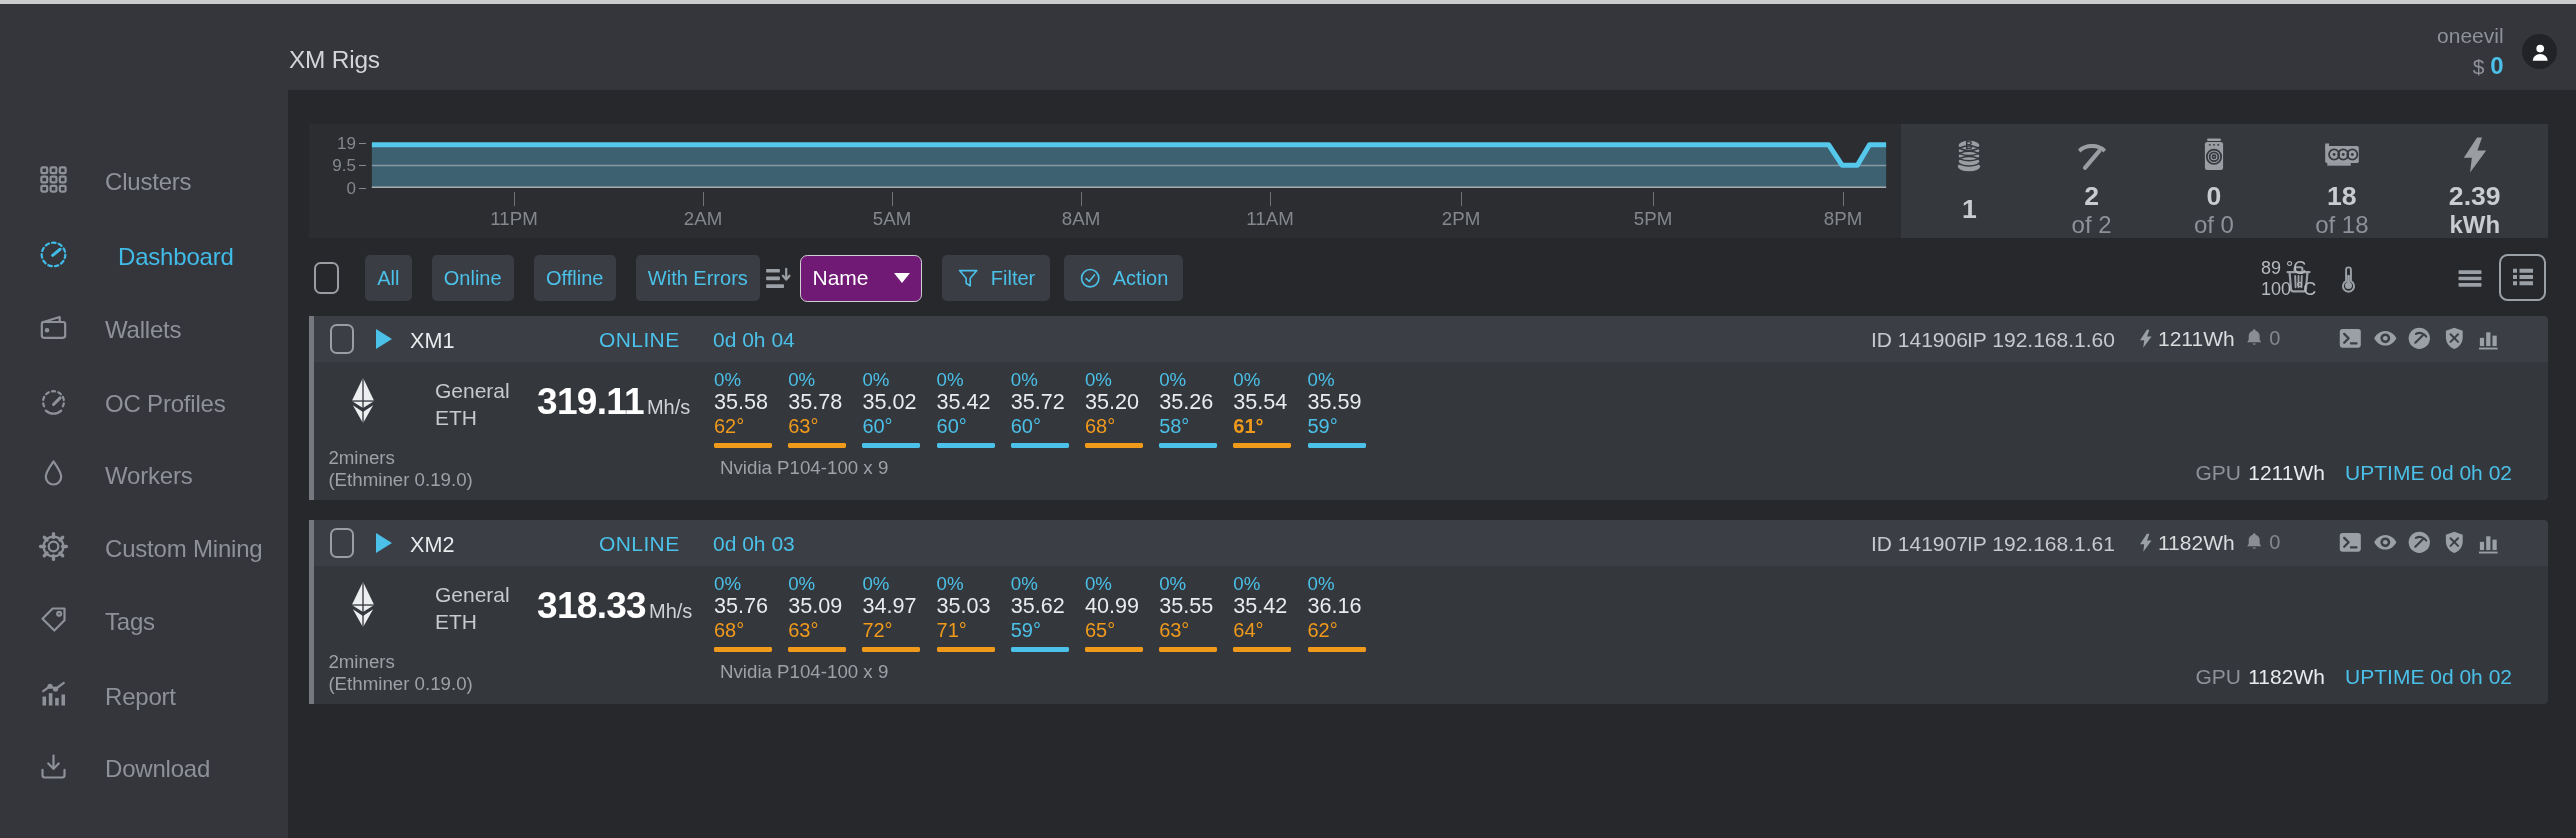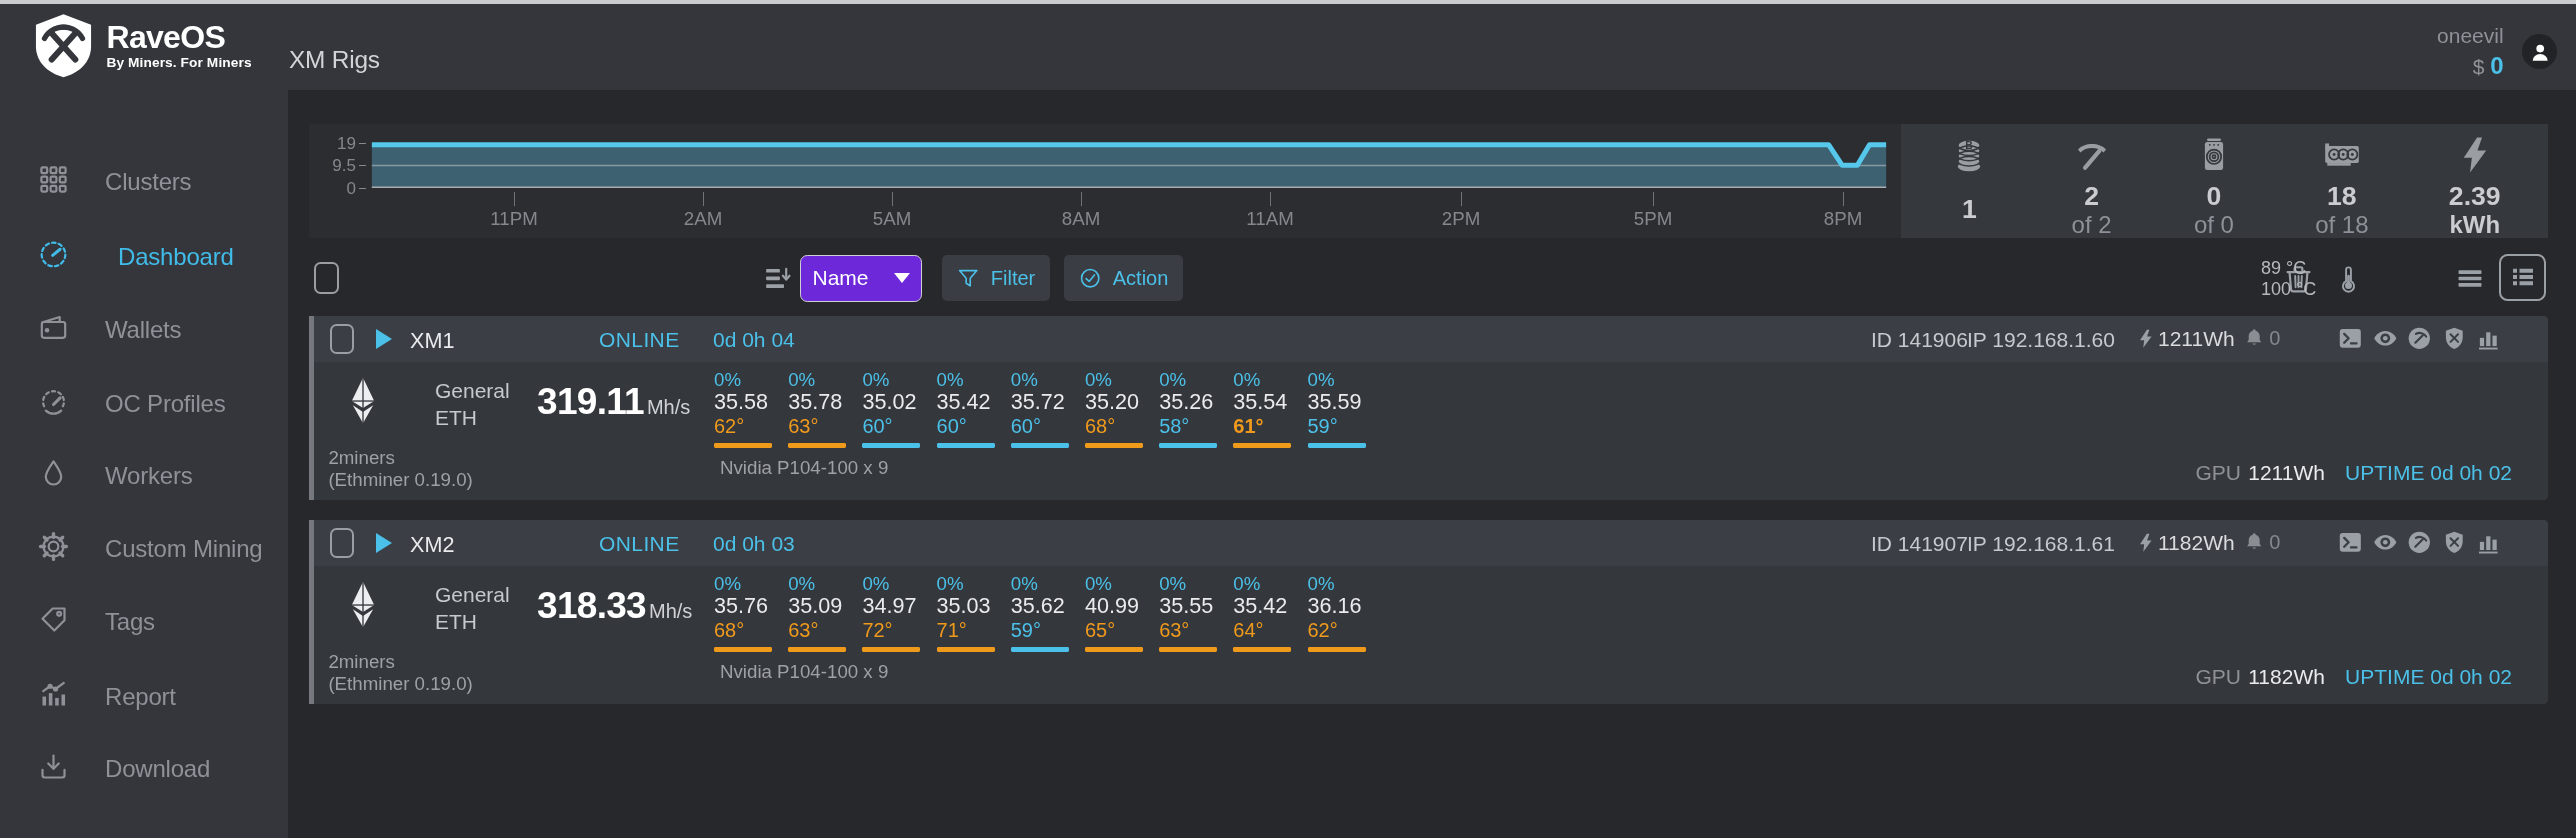--- a/index.html
+++ b/index.html
@@ -43,21 +43,21 @@
   .stat.solo .s-value{margin-top:18.7px;}
   .stat.bold-sub .s-sub{font-weight:bold;color:#caccd0;}
   
   .filter-bar{position:absolute;left:309px;top:248px;width:2239px;height:61px;}
   .checkbox{box-sizing:border-box;border:2.2px solid #9a9da2;border-radius:6.5px;background:transparent;cursor:pointer;}
   .fb-checkbox{position:absolute;left:5px;top:14.4px;width:25px;height:32px;}
   .fb-buttons{position:absolute;left:56px;top:7.2px;display:flex;gap:20px;}
   .fbtn{height:46px;background:#3a3d43;border-radius:5px;display:flex;align-items:center;padding:0 12.2px;font-size:20px;color:#4bc0e8;cursor:pointer;white-space:nowrap;}
   .sort-icon{position:absolute;left:453px;top:14.4px;width:33px;height:33px;color:#9aa0a6;cursor:pointer;}
   .sort-icon svg{width:33px;height:33px;}
-  .name-select{position:absolute;left:491px;top:6.5px;width:122px;height:47px;box-sizing:border-box;background:#6d28d9;border:1.4px solid #cfd1d4;border-radius:7.2px;display:flex;align-items:center;justify-content:space-between;padding:0 11.5px;cursor:pointer;}
+  .name-select{position:absolute;left:491px;top:6.5px;width:122px;height:47px;box-sizing:border-box;background:#701a75;border:1.4px solid #cfd1d4;border-radius:7.2px;display:flex;align-items:center;justify-content:space-between;padding:0 11.5px;cursor:pointer;}
   .name-select .sel-text{font-size:21px;color:#ffffff;}
   .chev{width:0;height:0;border-left:8px solid transparent;border-right:8px solid transparent;border-top:10px solid #ffffff;}
   .tool-btn{position:absolute;top:7.2px;height:46px;background:#3a3d43;border-radius:5px;display:flex;align-items:center;gap:10px;padding:0 14.4px;font-size:20px;color:#4bc0e8;cursor:pointer;}
   .tool-btn svg{width:24.4px;height:24.4px;}
   .icon-plain{position:absolute;color:#9aa0a6;cursor:pointer;}
   .icon-plain svg{width:100%;height:100%;}
   .temp-block{position:absolute;left:1952px;top:10px;font-size:18px;line-height:21px;color:#b6b9bd;cursor:pointer;}
   .view-toggle{position:absolute;left:2190px;top:5.8px;width:47px;height:47px;box-sizing:border-box;border:2.2px solid #9ba0a6;border-radius:8.6px;display:flex;align-items:center;justify-content:center;color:#9ba0a6;cursor:pointer;}
   .view-toggle svg{width:30px;height:30px;}
   
@@ -99,39 +99,20 @@
   .rf-pval{color:#e9ebed;}
   .rf-uptime{color:#4bc0e8;margin-left:13px;}
   svg{display:block;}
 </style>
 </head>
 <body>
 
 <div class="top-edge"></div>
 
 <header class="app-header">
-  <div class="logo">
-    <span>
-      <svg width="63" height="66" viewBox="0 0 48 50">
-        <path fill="#ffffff" d="M24,1.5 L45,9.5 V26 C45,38 36,46.5 24,49.5 C12,46.5 3,38 3,26 V9.5 Z"></path>
-        <g stroke="#34363b" stroke-width="4.6" stroke-linecap="round">
-          <line x1="15" y1="16" x2="33" y2="36"></line>
-          <line x1="33" y1="16" x2="15" y2="36"></line>
-        </g>
-        <g stroke="#34363b" stroke-width="4" fill="none" stroke-linecap="round">
-          <path d="M9.5,20 C13,13.5 20,10.5 26,11.5"></path>
-          <path d="M38.5,20 C35,13.5 28,10.5 22,11.5"></path>
-        </g>
-      </svg>
-    </span>
-    <div class="logo-text">
-      <div class="logo-title">RaveOS</div>
-      <div class="logo-sub">By Miners. For Miners</div>
-    </div>
-  </div>
   <div class="page-title">XM Rigs</div>
   <div class="user-area">
     <div class="user-texts">
       <div class="username">oneevil</div>
       <div class="balance">
         <span class="cur">$</span><span class="val">0</span>
       </div>
     </div>
     <div class="avatar">
       <span class="av-ic">
@@ -397,20 +378,34 @@
             </svg>
           </span>
     <span class="s-value">2.39</span>
     <span class="s-sub">kWh</span>
   </div>
       </div>
   </section>
 
   <section class="filter-bar">
     <div class="checkbox fb-checkbox"></div>
+    <div class="fb-buttons">
+        <div class="fbtn">
+          <span>All</span>
+        </div>
+        <div class="fbtn">
+          <span>Online</span>
+        </div>
+        <div class="fbtn">
+          <span>Offline</span>
+        </div>
+        <div class="fbtn">
+          <span>With Errors</span>
+        </div>
+      </div>
     <div class="sort-icon">
         <svg viewBox="0 0 24 24">
           <g fill="currentColor">
             <rect x="3" y="5" width="10" height="2.7" rx="0.5"></rect>
             <rect x="3" y="10.6" width="10" height="2.7" rx="0.5"></rect>
             <rect x="3" y="16.2" width="13" height="2.7" rx="0.5"></rect>
           </g>
           <g stroke="currentColor" stroke-width="1.6" stroke-linecap="round" stroke-linejoin="round" fill="none">
             <line x1="17.6" y1="5" x2="17.6" y2="12.2"></line>
             <polyline points="15.2,10 17.6,12.8 20,10"></polyline>

